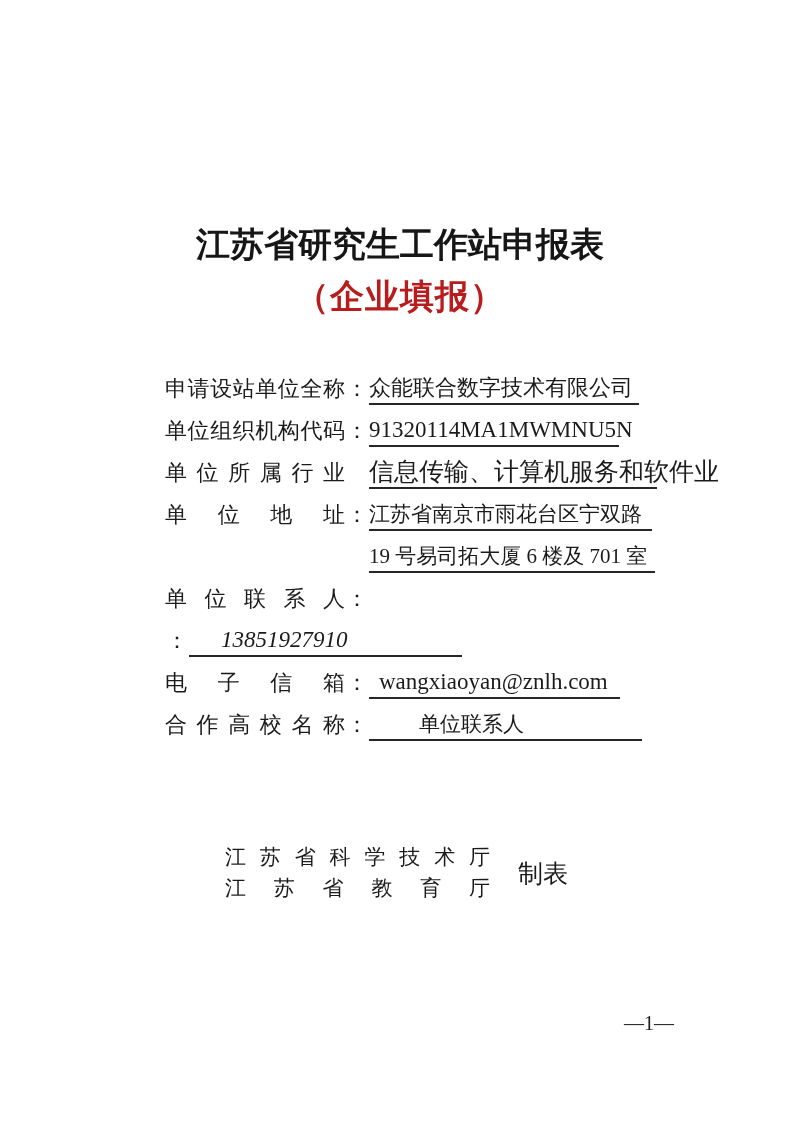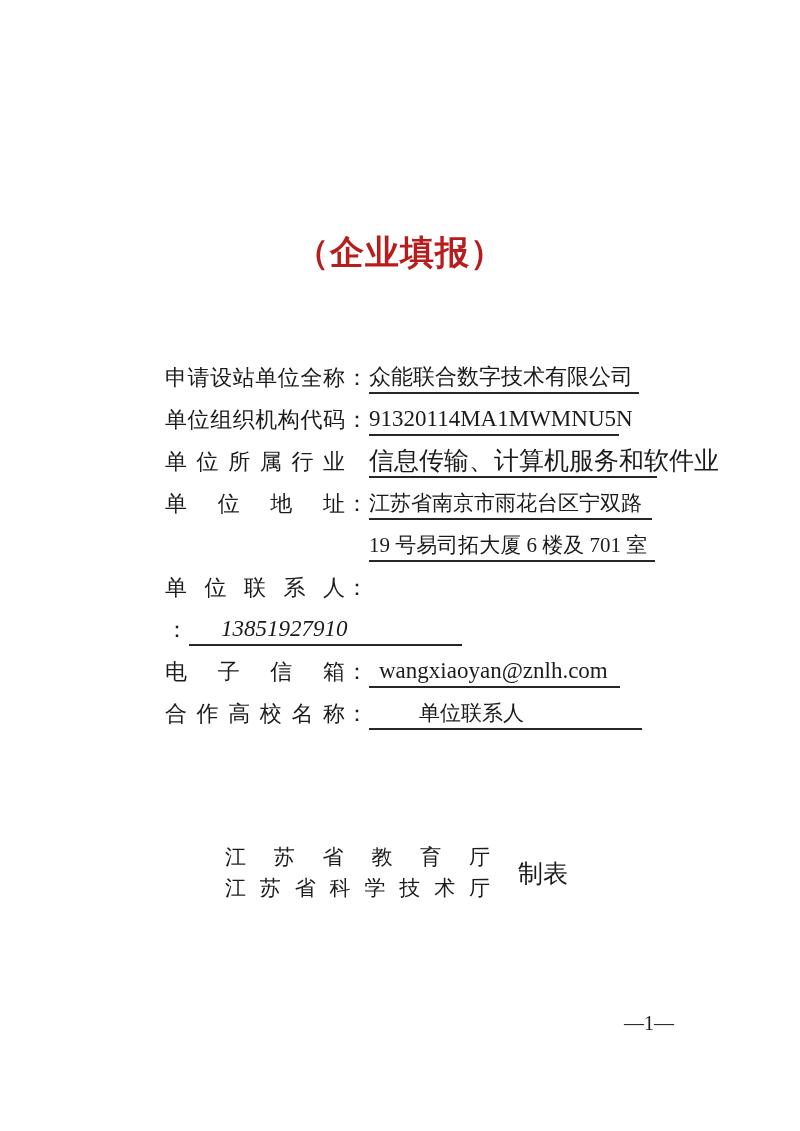--- a/index.html
+++ b/index.html
@@ -39,21 +39,21 @@
     font-weight: bold;
     font-size: 34px;
     line-height: 34px;
     letter-spacing: 1px;
     color: #b91c1c;
   }
 
   
   .form-area {
     position: absolute;
-    top: 357px;
+    top: 368px;
     left: 165px;
     width: 500px;
   }
   .form-row {
     display: flex;
     align-items: center;
     height: 42px;
     font-size: 22px;
   }
   .flabel {
@@ -121,20 +121,21 @@
     font-size: 20px;
     letter-spacing: 0px;
   }
 </style>
 </head>
 <body>
 
 <div class="page">
 
   <div class="doc-header">
+    <div class="doc-title">江苏省研究生工作站申报表</div>
     <div class="doc-subtitle">（企业填报）</div>
   </div>
 
   <div class="form-area">
 
     <div class="form-row">
       <span class="flabel">申请设站单位全称</span>
       <span class="fcolon">：</span>
       <span class="fvalue w270">众能联合数字技术有限公司</span>
     </div>
@@ -182,21 +183,21 @@
     <div class="form-row">
       <span class="flabel">合作高校名称</span>
       <span class="fcolon">：</span>
       <span class="fvalue w273c v21">单位联系人</span>
     </div>
 
   </div>
 
   <div class="doc-footer">
     <div class="footer-lines">
+      <div class="footer-line">江苏省科学技术厅</div>
       <div class="footer-line">江苏省教育厅</div>
-      <div class="footer-line">江苏省科学技术厅</div>
     </div>
     <div class="footer-suffix">制表</div>
   </div>
 
   <div class="page-number">—1—</div>
 
 </div>
 
 </body></html>

